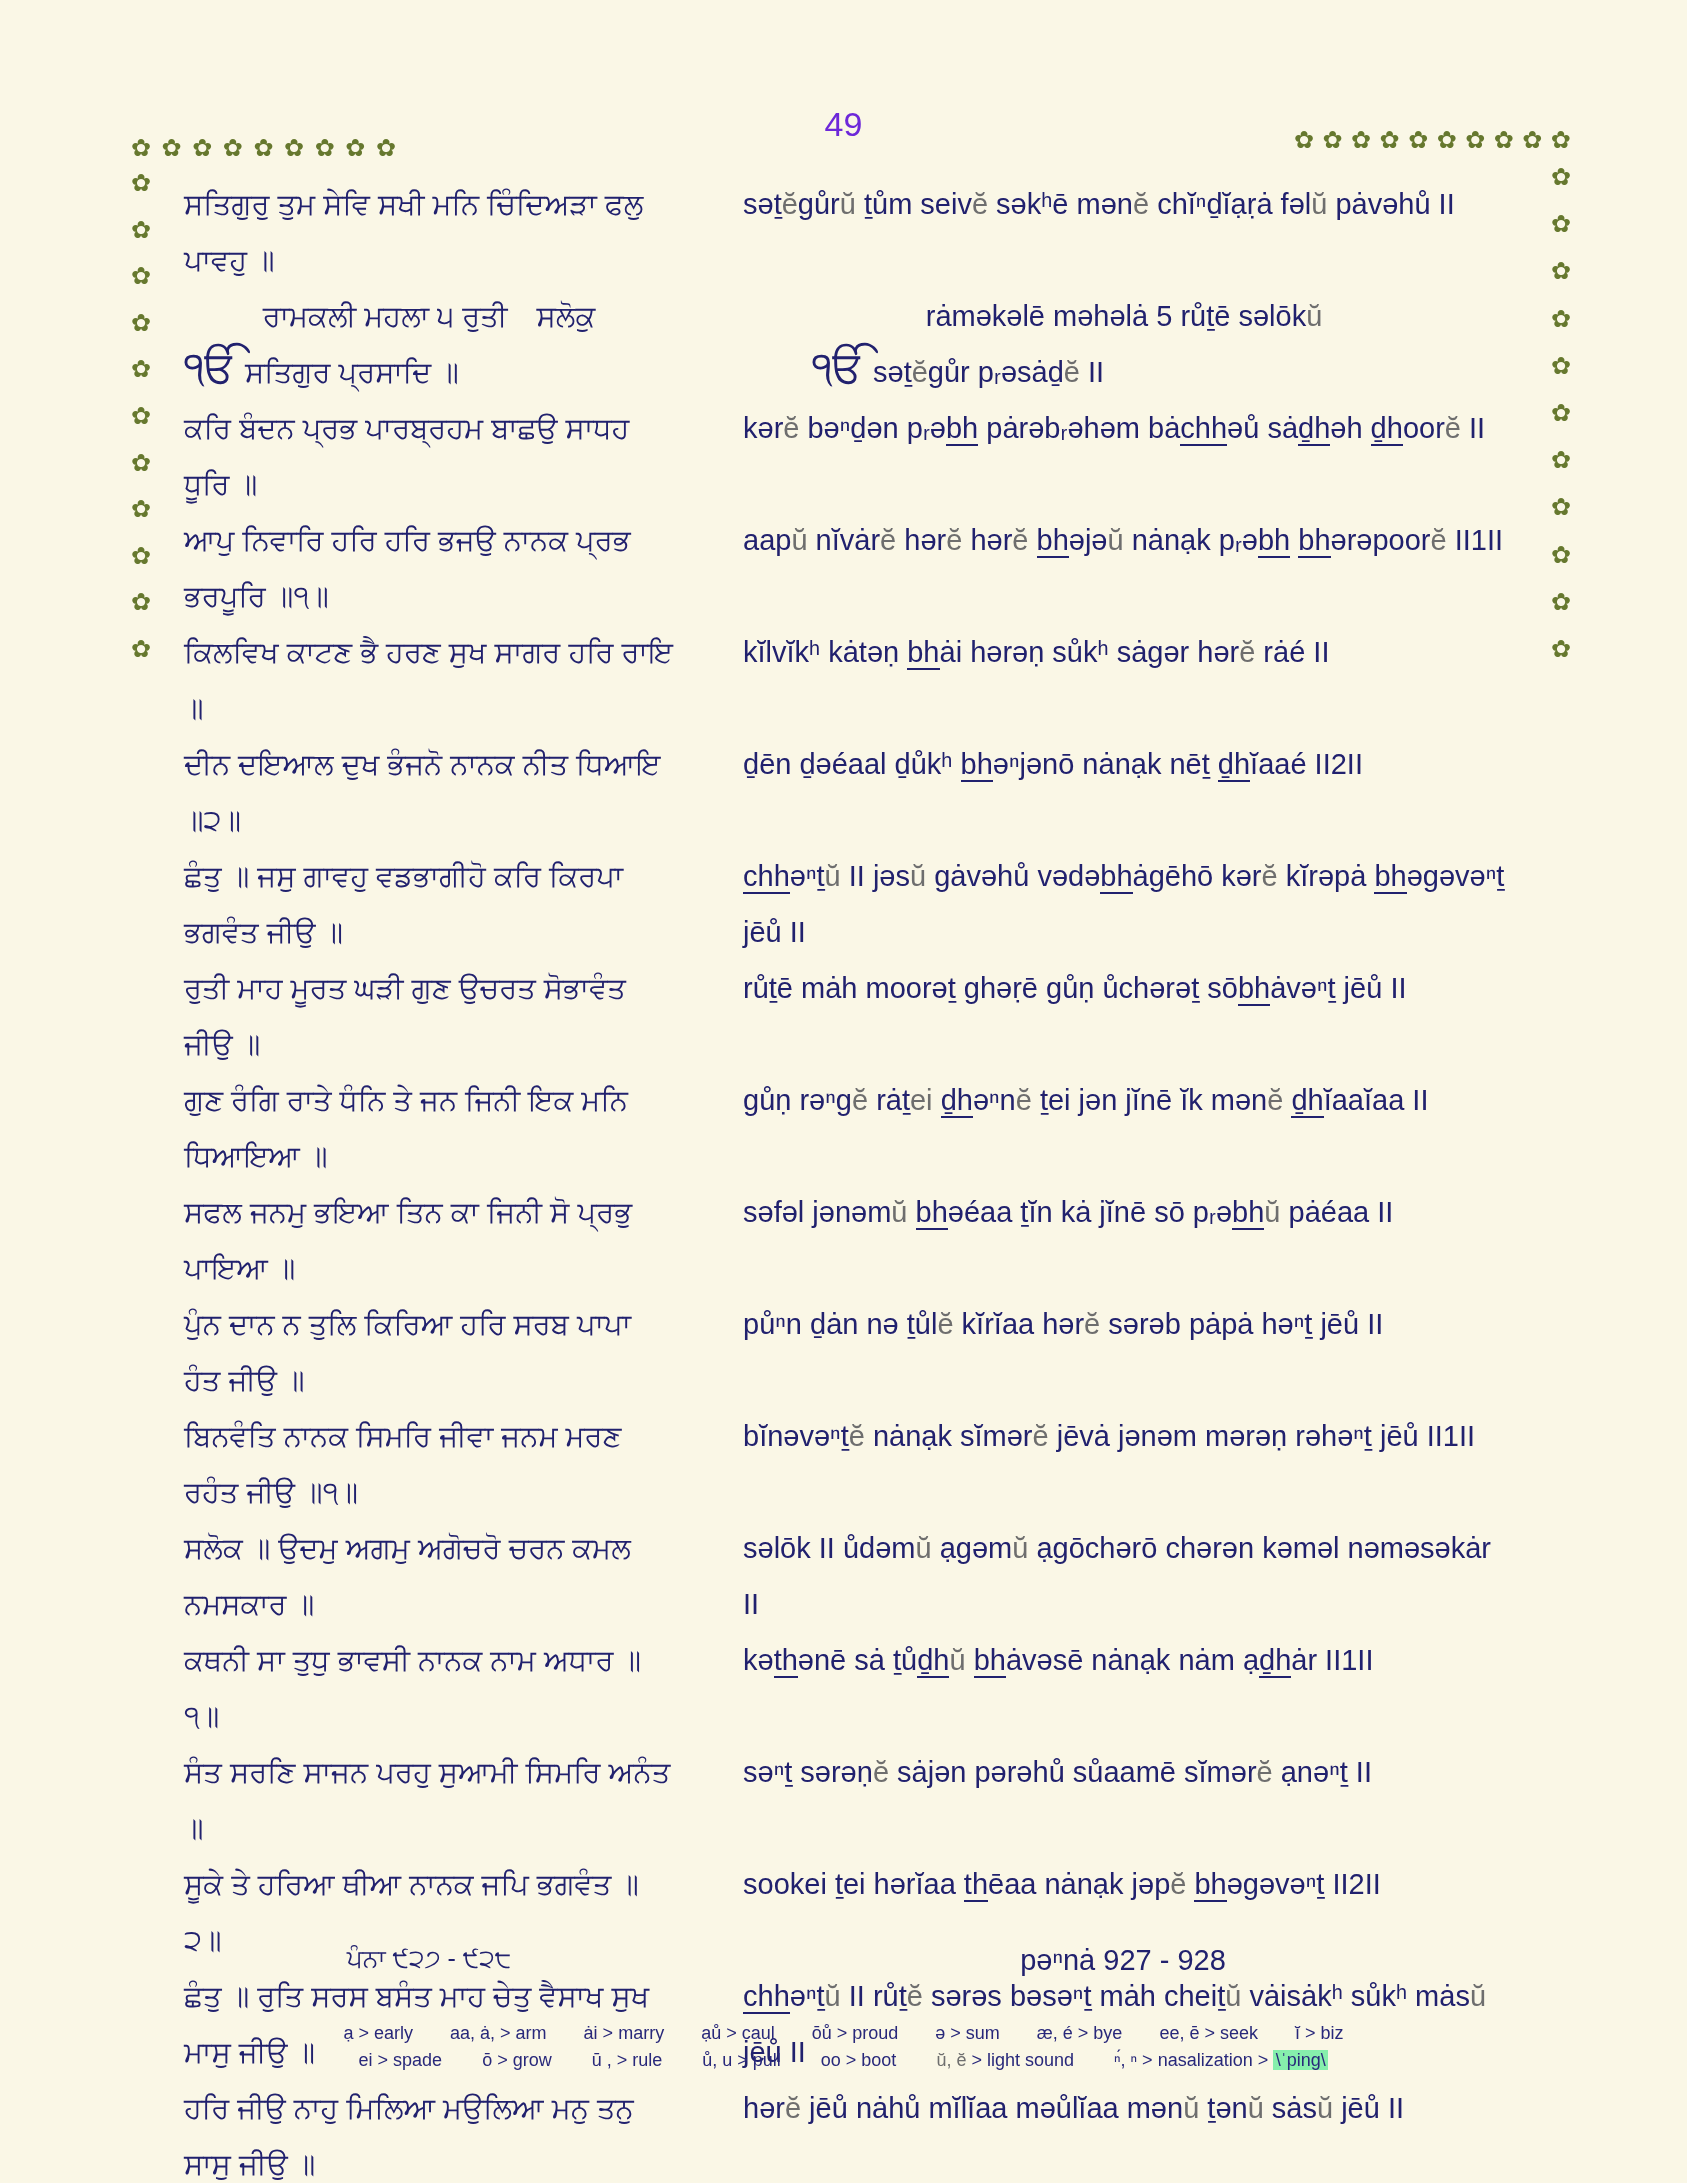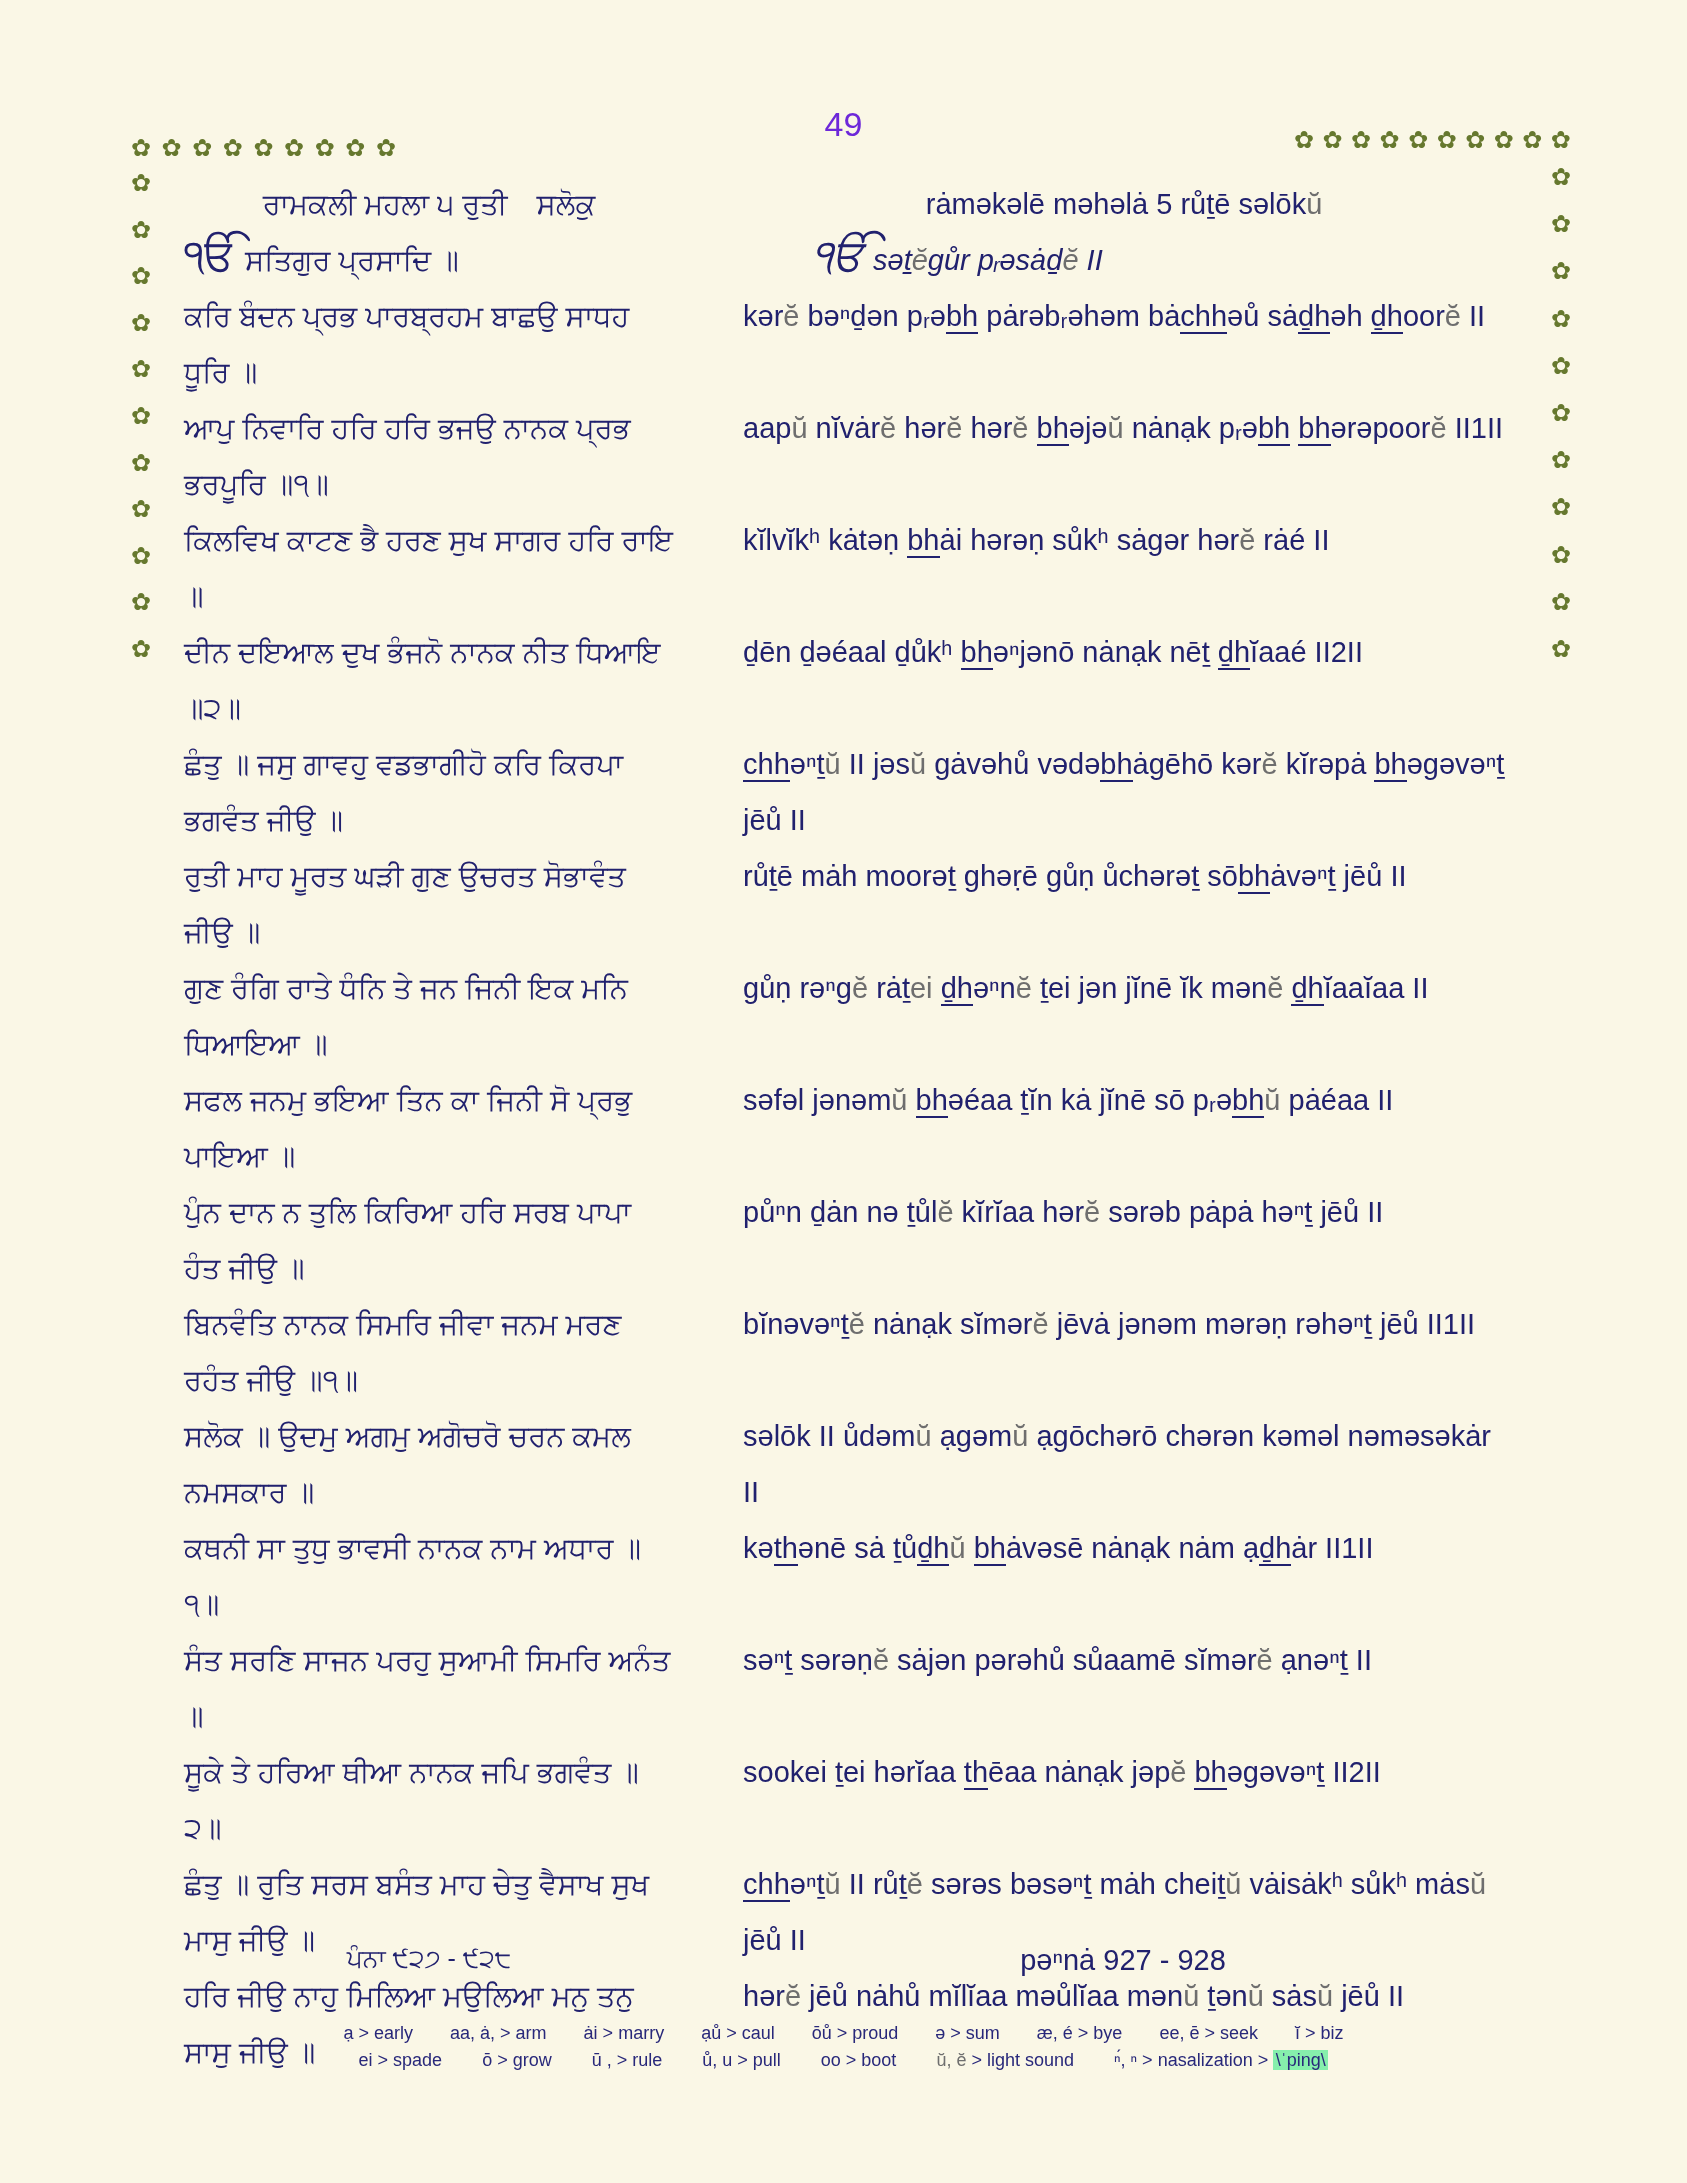--- a/index.html
+++ b/index.html
@@ -21,21 +21,21 @@
   .btr{top:128px;right:116px;width:277px;}
   .bl{top:171px;left:131px;height:490px;}
   .br{top:165px;right:116px;height:496px;}
   
   .content{position:absolute;top:176px;left:184px;width:1321px;}
   .row{display:flex;gap:69px;}
   .cell{line-height:56px;font-size:29px;}
   .gcell{width:490px;flex:none;}
   .rcell{flex:1;min-width:0;}
   .row.center .gcell,.row.center .rcell{text-align:center;}
-  .row.mangal .rcell{padding-left:69px;font-style:italic;}
+  .row.mangal .rcell{padding-left:69px;}
   .ik{font-size:1.5em;line-height:1;}
   .gr{color:#6e6e6e;}
   .ul{border-bottom:2.6px solid currentColor;}
   .hl{background:#86efac;padding:0 2.6px;}
   
   .f-g{position:absolute;top:1944px;left:184px;width:490px;text-align:center;font-size:25px;}
   .f-r{position:absolute;top:1944px;left:742px;width:762px;text-align:center;font-size:29px;}
   
   .key{position:absolute;top:2023px;left:0;right:0;
        display:flex;flex-direction:column;align-items:center;gap:6px;
@@ -93,20 +93,24 @@
     <span class="flower">✿</span>
     <span class="flower">✿</span>
     <span class="flower">✿</span>
     <span class="flower">✿</span>
     <span class="flower">✿</span>
     <span class="flower">✿</span>
     <span class="flower">✿</span>
   </div>
 
 <main class="content" id="verses">
+    <div class="row normal">
+      <div class="cell gcell">ਸਤਿਗੁਰੁ ਤੁਮ ਸੇਵਿ ਸਖੀ ਮਨਿ ਚਿੰਦਿਅੜਾ ਫਲੁ ਪਾਵਹੁ ॥</div>
+      <div class="cell rcell">səṯ<span class="gr">ĕ</span>gůr<span class="gr">ŭ</span> ṯům seiv<span class="gr">ĕ</span> səkʰē mən<span class="gr">ĕ</span> chĭⁿḏĭạṛȧ fəl<span class="gr">ŭ</span> pȧvəhů II</div>
+    </div>
     <div class="row center">
       <div class="cell gcell">ਰਾਮਕਲੀ ਮਹਲਾ ੫ ਰੁਤੀ ਸਲੋਕੁ</div>
       <div class="cell rcell">rȧməkəlē məhəlȧ 5 růṯē  səlōk<span class="gr">ŭ</span></div>
     </div>
     <div class="row mangal">
       <div class="cell gcell"><span class="ik">ੴ</span> ਸਤਿਗੁਰ ਪ੍ਰਸਾਦਿ ॥</div>
       <div class="cell rcell"><span class="ik">ੴ</span> səṯ<span class="gr">ĕ</span>gůr pᵣəsȧḏ<span class="gr">ĕ</span> II</div>
     </div>
     <div class="row normal">
       <div class="cell gcell">ਕਰਿ ਬੰਦਨ ਪ੍ਰਭ ਪਾਰਬ੍ਰਹਮ ਬਾਛਉ ਸਾਧਹ ਧੂਰਿ ॥</div>

